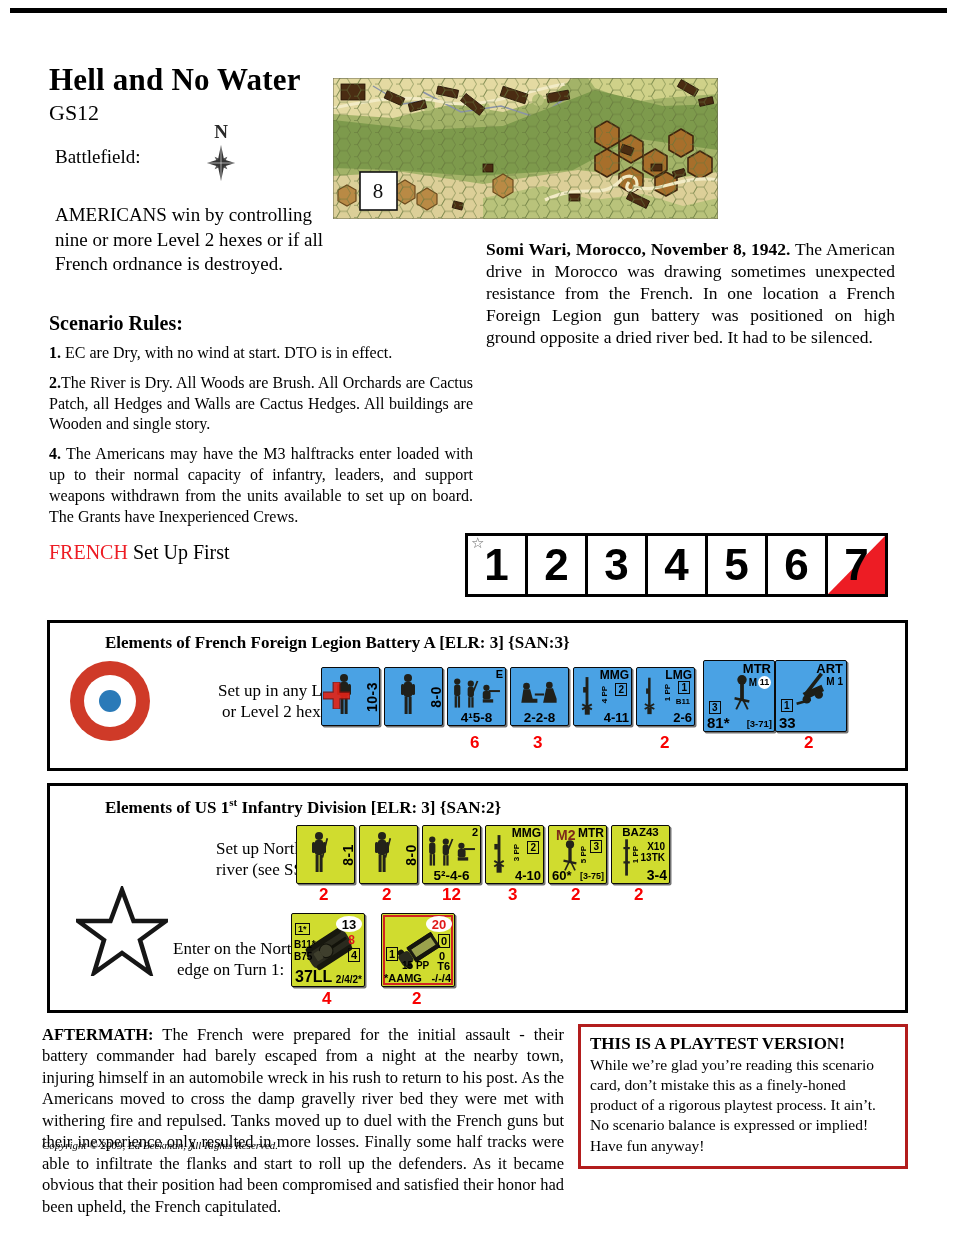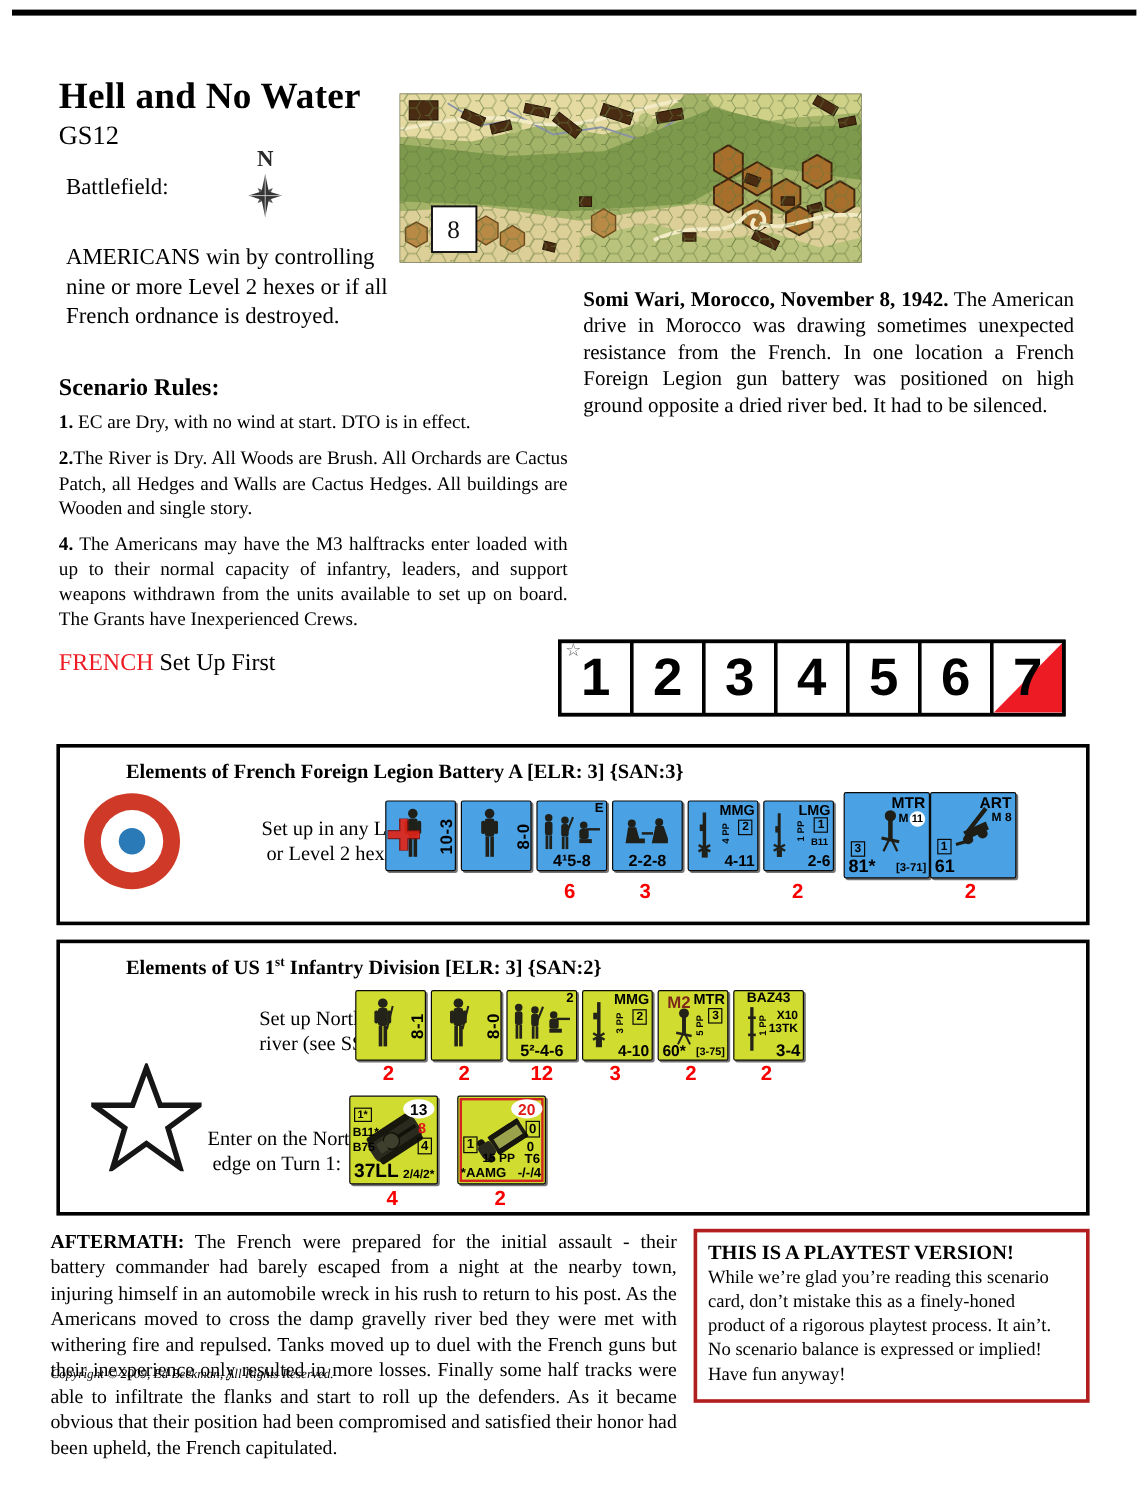--- a/index.html
+++ b/index.html
@@ -340,30 +340,30 @@
         <rect x="12.5" y="27" width="2" height="11" transform="rotate(26 13.5 32)"></rect>
         <rect x="19.5" y="27" width="2" height="11" transform="rotate(-26 20.5 32)"></rect>
       </svg>
       <span class="boxn" style="left:5px;top:40px">3</span>
       <span class="blval">81*</span>
       <span class="rng">[3-71]</span>
     </div>
 
     <div class="ctr fr s70" style="left:725px;top:37px">
       <span class="tl13">ART</span>
-      <span class="model">M 8</span>
+      <span class="model">M 1</span>
       <svg class="fig" style="left:15px;top:10px" width="42" height="42" viewBox="0 0 40 40" fill="#1e1e16">
         <rect x="20" y="0" width="3.4" height="24" transform="rotate(38 21.7 12)"></rect>
         <polygon points="11,21 29,13 31.5,19 15,27"></polygon>
         <circle cx="15" cy="27" r="4"></circle>
           <circle cx="26.5" cy="22.5" r="4"></circle>
         <rect x="5" y="28" width="14" height="2.6" transform="rotate(-16 12 29)"></rect>
       </svg>
       <span class="boxn" style="left:5px;top:38px">1</span>
-      <span class="blval">61</span>
+      <span class="blval">33</span>
     </div>
     <span class="qty" style="left:754px;top:110px">2</span>
   </div>
 
   <div id="usbox" class="abs ob">
     <div class="obhead">
       <span>Elements of US 1</span><sup style="font-size:11px">st</sup><span> Infantry Division [ELR: 3]  {SAN:2}</span>
     </div>
 
     <svg class="abs" style="left:26px;top:100px" width="92" height="90" viewBox="0 0 92 90">

